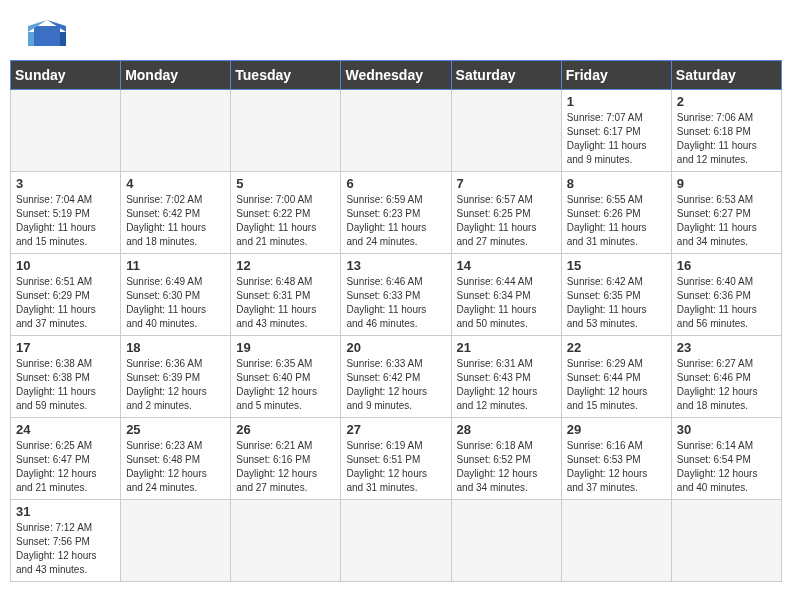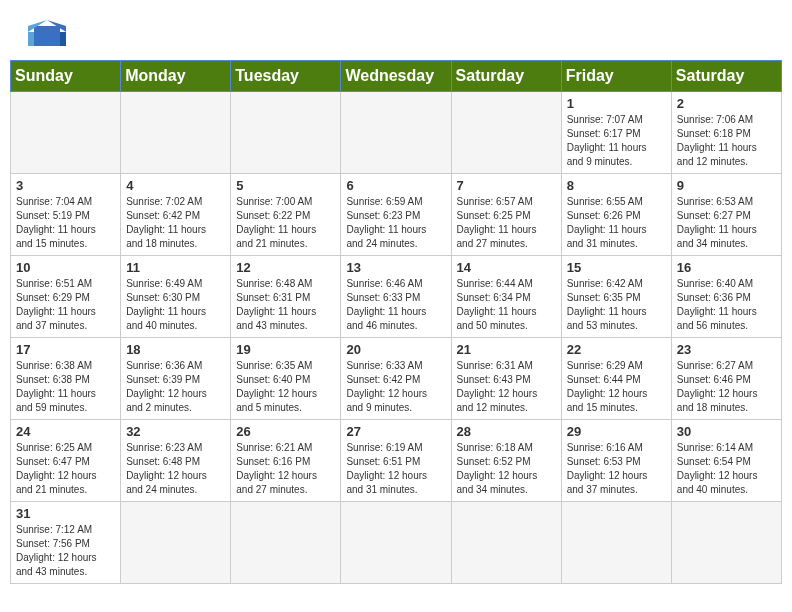--- a/index.html
+++ b/index.html
@@ -51,23 +51,23 @@
     }
     .calendar-wrap {
       padding: 0 10px 10px 10px;
     }
     table {
       width: 100%;
       border-collapse: collapse;
       table-layout: fixed;
     }
     thead tr th {
-      background: #4d7c0f;
+      background: #404040;
       color: #fff;
-      font-size: 16px;
+      font-size: 14px;
       font-weight: 600;
       padding: 6px 4px;
       text-align: left;
       border: 1px solid #5588d4;
     }
     tbody tr td {
       border: 1px solid #ccc;
       vertical-align: top;
       padding: 4px 5px;
       font-size: 10px;
@@ -309,21 +309,21 @@
         </tr>
         <tr>
           <td>
             <span class="day-num">24</span>
             <div class="day-info">Sunrise: 6:25 AM
 Sunset: 6:47 PM
 Daylight: 12 hours
 and 21 minutes.</div>
           </td>
           <td>
-            <span class="day-num">32</span>
+            <span class="day-num">25</span>
             <div class="day-info">Sunrise: 6:23 AM
 Sunset: 6:48 PM
 Daylight: 12 hours
 and 24 minutes.</div>
           </td>
           <td>
             <span class="day-num">26</span>
             <div class="day-info">Sunrise: 6:21 AM
 Sunset: 6:16 PM
 Daylight: 12 hours

